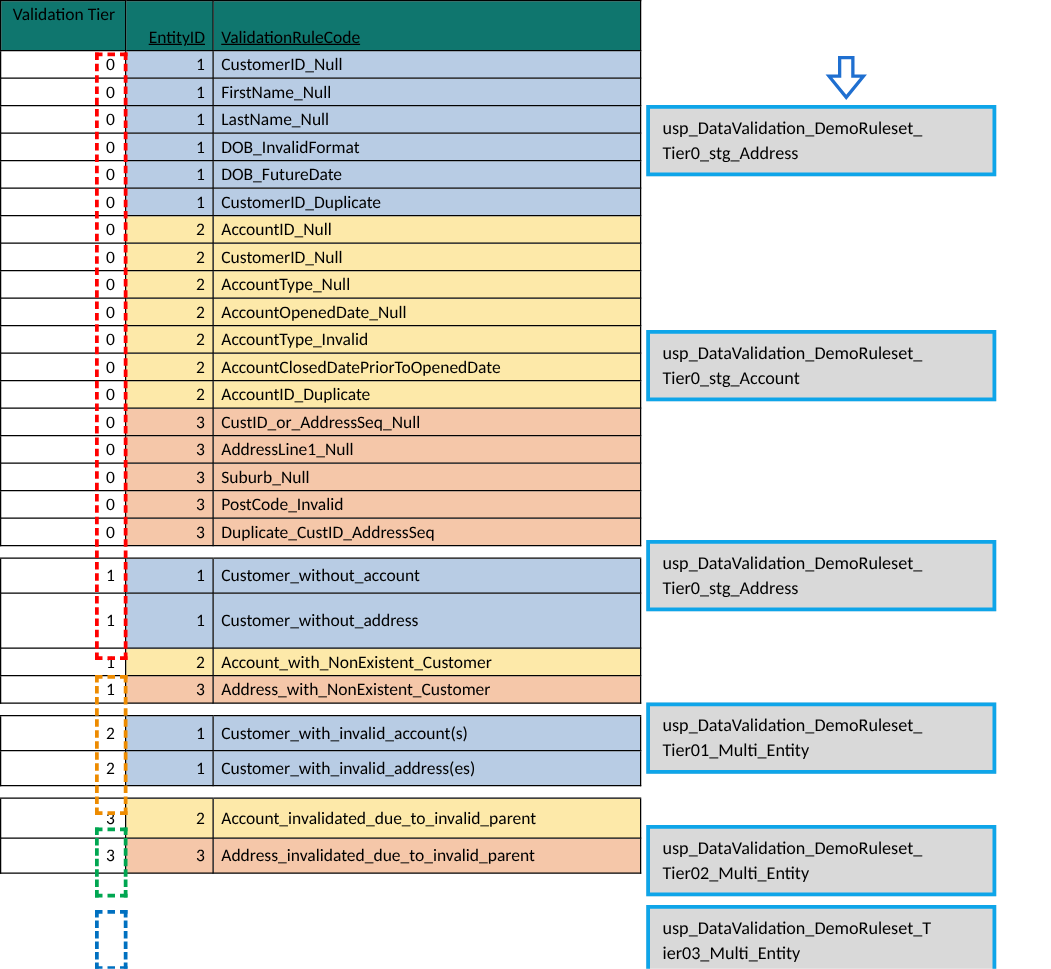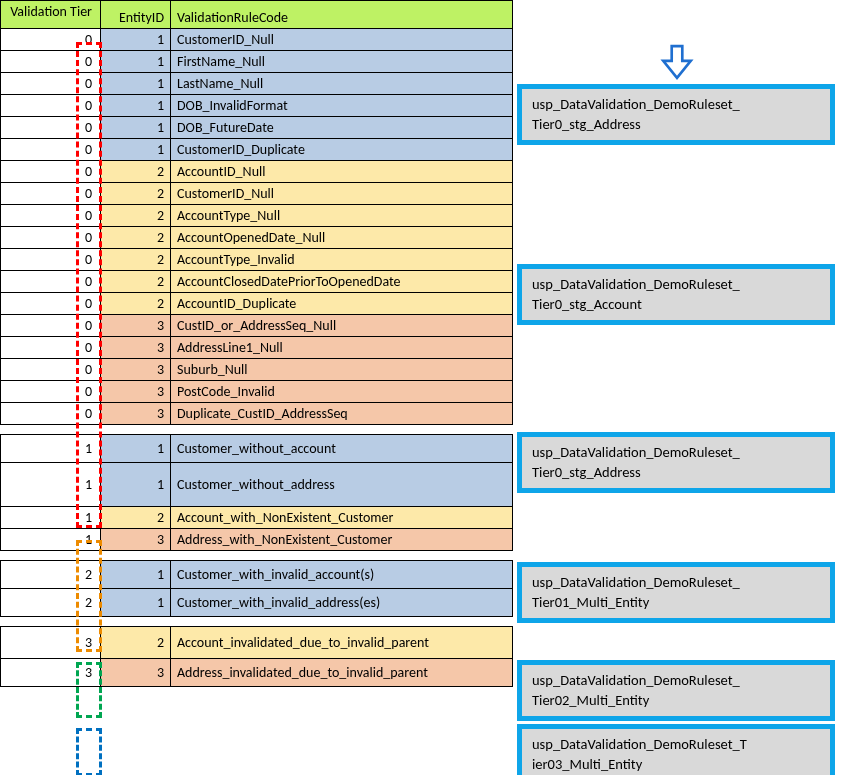--- a/index.html
+++ b/index.html
@@ -22,25 +22,26 @@
   }
   th, td {
     border: 1px solid #000;
     padding: 2px 4px;
     height: 22px;
     vertical-align: middle;
     overflow: hidden;
     white-space: nowrap;
   }
   th {
-    background: #bef264;
+    background: #0f766e;
     font-weight: normal;
     text-align: left;
     vertical-align: top;
-    height: 28px;
+    height: 40px;
+    text-decoration: underline;
   }
   .col-tier { width: 100px; text-align: right; padding-right: 8px;}
   .col-entity { width: 70px; text-align: right; padding-right: 6px;}
   .col-rule { width: 342px; text-align: left; padding-left: 6px;}
   .grp1 { background: #b8cce4; } 
   .grp2 { background: #fde9a9; } 
   .grp3 { background: #f5c7a9; } 
   .spacer td { border-left:0; border-right:0; background:#fff; height:10px; padding:0;}
   .spacer td:first-child{border-left:0;}
   .spacer td:last-child{border-right:0;}
@@ -79,23 +80,23 @@
     top: 44px;
     width: 34px;
     height: 30px;
     color: #1f6fd0;
   }
   .arrow svg { width: 34px; height: 36px; }
 
   .label {
     position: absolute;
     left: 517px;
-    width: 318px;
+    width: 280px;
     background: #d9d9d9;
-    border: 5px solid #0ea5e9;
+    border: 3px solid #0ea5e9;
     padding: 6px 10px;
     font-size: 14.5px;
     line-height: 1.35;
     color: #000;
   }
   .label b { font-weight: normal; }
 </style>
 </head>
 <body>
 <div class="wrap">

